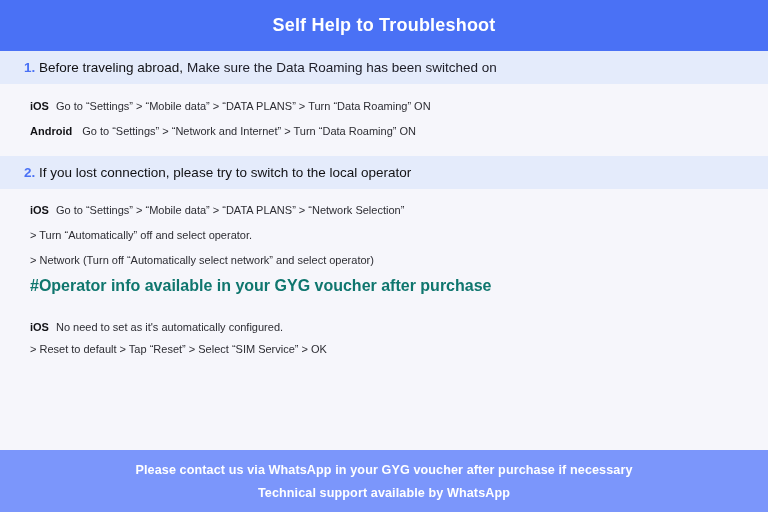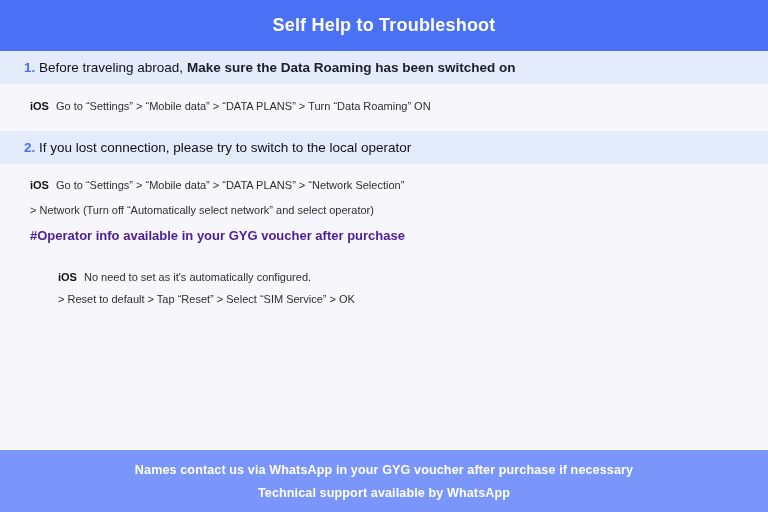--- a/index.html
+++ b/index.html
@@ -63,21 +63,21 @@
   .section-num {
     color: #4a71f5;
     font-weight: bold;
   }
   .section-strong {
     color: #111114;
     font-weight: normal;
   }
   .section-rest {
     color: #20202a;
-    font-weight: bold;
+    font-weight: normal;
   }
 
   .section-body {
     background: #f6f6fb;
     padding: 12px 0 12px 0;
   }
   .body-line {
     padding: 0 24px 0 30px;
     font-size: 11px;
     color: #2d2d33;
@@ -87,31 +87,31 @@
   .body-line .plat {
     font-weight: bold;
     color: #121216;
     margin-right: 7px;
   }
   .body-line .plat.wide {
     margin-right: 10px;
   }
   .note-line {
     padding: 0 24px 0 30px;
-    font-size: 13px;
+    font-size: 16px;
     font-weight: bold;
-    color: #4c1d95;
+    color: #0f766e;
     line-height: 25px;
     white-space: nowrap;
   }
 
   
   .sec1-body { padding-top: 10px; padding-bottom: 12px; }
   .sec2-body { padding-top: 9px;  padding-bottom: 8px; }
-  .sec3-body { padding-top: 10px; padding-bottom: 6px; margin-left: 28px; }
+  .sec3-body { padding-top: 10px; padding-bottom: 6px; }
   .sec3-body .body-line { line-height: 22px; }
 
   
   .footer {
     background: #7b96fb;
     height: 62px;
     min-height: 62px;
     display: flex;
     flex-direction: column;
     align-items: center;
@@ -141,47 +141,53 @@
       <div class="section-title">
         <span class="section-num">1.</span>
         <span class="section-strong">Before traveling abroad,</span>
         <span class="section-rest">Make sure the Data Roaming has been switched on</span>
       </div>
     </div>
     <div class="section-body sec1-body">
       <div class="body-line">
         <span class="plat">iOS</span><span>Go to “Settings” &gt; “Mobile data” &gt; “DATA PLANS” &gt; Turn “Data Roaming” ON</span>
       </div>
+      <div class="body-line">
+        <span class="plat wide">Android</span><span>Go to “Settings” &gt; “Network and Internet” &gt; Turn “Data Roaming” ON</span>
+      </div>
     </div>
 
     <div class="section-band">
       <div class="section-title">
         <span class="section-num">2.</span>
         <span class="section-strong">If you lost connection, please try to switch to the local operator</span>
       </div>
     </div>
     <div class="section-body sec2-body">
       <div class="body-line">
         <span class="plat">iOS</span><span>Go to “Settings” &gt; “Mobile data” &gt; “DATA PLANS” &gt; “Network Selection”</span>
+      </div>
+      <div class="body-line">
+        <span>&gt; Turn “Automatically” off and select operator.</span>
       </div>
       <div class="body-line">
         <span>&gt; Network (Turn off “Automatically select network” and select operator)</span>
       </div>
       <div class="note-line">#Operator info available in your GYG voucher after purchase</div>
     </div>
 
     <div class="section-body sec3-body">
       <div class="body-line">
         <span class="plat">iOS</span><span>No need to set as it's automatically configured.</span>
       </div>
       <div class="body-line">
         <span>&gt; Reset to default &gt; Tap “Reset” &gt; Select “SIM Service” &gt; OK</span>
       </div>
     </div>
 
   </div>
 
   <div class="footer">
-    <div class="footer-line">Names contact us via WhatsApp  in your GYG voucher after purchase if necessary</div>
+    <div class="footer-line">Please contact us via WhatsApp  in your GYG voucher after purchase if necessary</div>
     <div class="footer-line">Technical support available by WhatsApp</div>
   </div>
 
 </div>
 
 </body></html>

